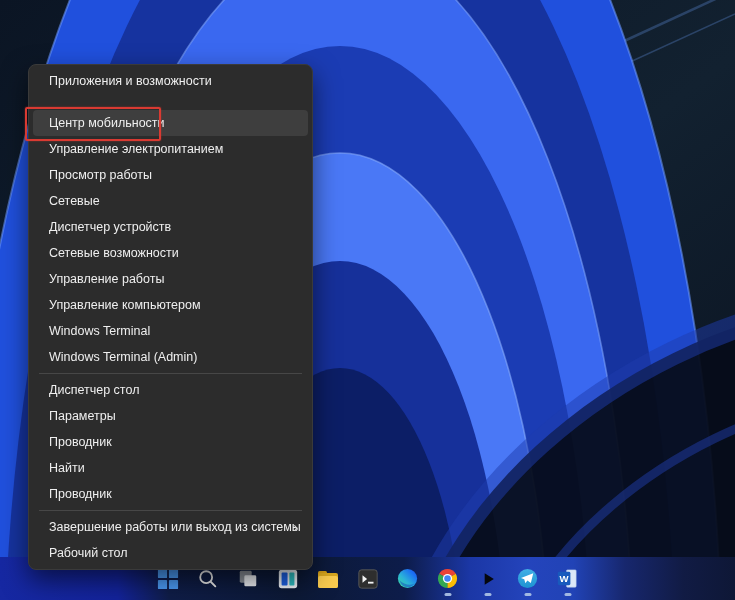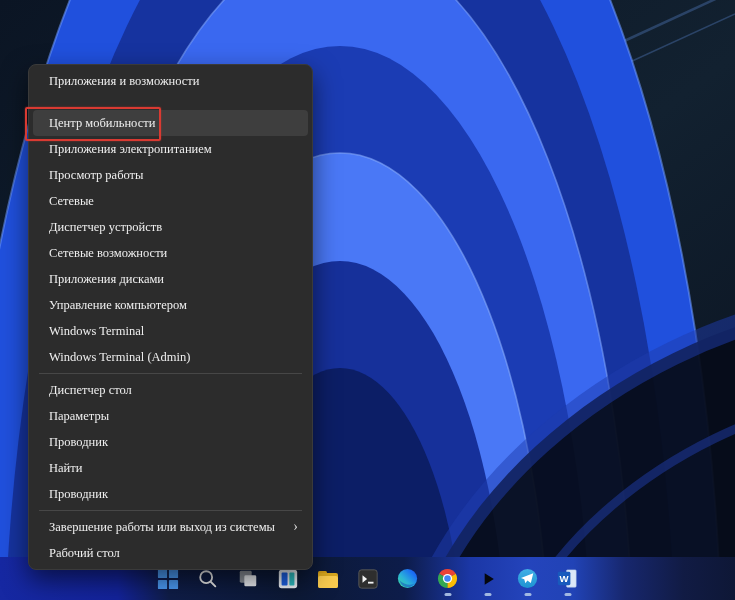--- a/index.html
+++ b/index.html
@@ -18,21 +18,20 @@
     background:#2c2c2c;border:1px solid #3a3a3a;border-radius:8px;
     padding:3px 0;box-sizing:border-box;
     box-shadow:0 10px 26px rgba(0,0,0,.55);
     z-index:5;
   }
   .menu-item{
     position:relative;height:26px;line-height:26px;
     margin:0 4px;padding:0 16px;border-radius:4px;
     color:#efefef;font-size:12.5px;white-space:nowrap;
     cursor:default;
-    font-family:Liberation Serif, serif;
   }
   .menu-item.hover{background:#3e3e3e;margin-top:16px;}
   .menu-item .submenu-arrow{
     position:absolute;right:10px;top:0;font-size:14px;color:#d8d8d8;
   }
   .menu-sep{height:1px;background:#474747;margin:3px 10px;}
   .red-box{
     position:absolute;left:-8px;top:-3px;width:132px;height:30px;
     border:2px solid #d93a32;border-radius:2px;
     pointer-events:none;z-index:6;
@@ -108,26 +107,26 @@
     <g transform="rotate(-26 760 600)">
       <ellipse cx="790" cy="650" rx="430" ry="310" fill="#060c1a" opacity="0.94"></ellipse>
       <ellipse cx="790" cy="650" rx="430" ry="310" fill="none" stroke="#1d3cae" stroke-width="24" opacity="0.5"></ellipse>
       <ellipse cx="790" cy="650" rx="330" ry="215" fill="none" stroke="#2443b8" stroke-width="9" opacity="0.45"></ellipse>
     </g>
   </svg>
 
   <div class="context-menu" id="menu">
       <div class="menu-item"><span>Приложения и возможности</span></div>
       <div class="menu-item hover"><span>Центр мобильности</span><div class="red-box" style="border-color: rgb(217, 58, 50);"></div></div>
-      <div class="menu-item"><span>Приложения электропитанием</span></div>
+      <div class="menu-item"><span>Управление электропитанием</span></div>
       <div class="menu-item"><span>Просмотр работы</span></div>
       <div class="menu-item"><span>Сетевые</span></div>
       <div class="menu-item"><span>Диспетчер устройств</span></div>
       <div class="menu-item"><span>Сетевые возможности</span></div>
-      <div class="menu-item"><span>Приложения дисками</span></div>
+      <div class="menu-item"><span>Управление работы</span></div>
       <div class="menu-item"><span>Управление компьютером</span></div>
       <div class="menu-item"><span>Windows Terminal</span></div>
       <div class="menu-item"><span>Windows Terminal (Admin)</span></div>
       <div class="menu-sep"></div>
       <div class="menu-item"><span>Диспетчер стол</span></div>
       <div class="menu-item"><span>Параметры</span></div>
       <div class="menu-item"><span>Проводник</span></div>
       <div class="menu-item"><span>Найти</span></div>
       <div class="menu-item"><span>Проводник</span></div>
       <div class="menu-sep"></div>

